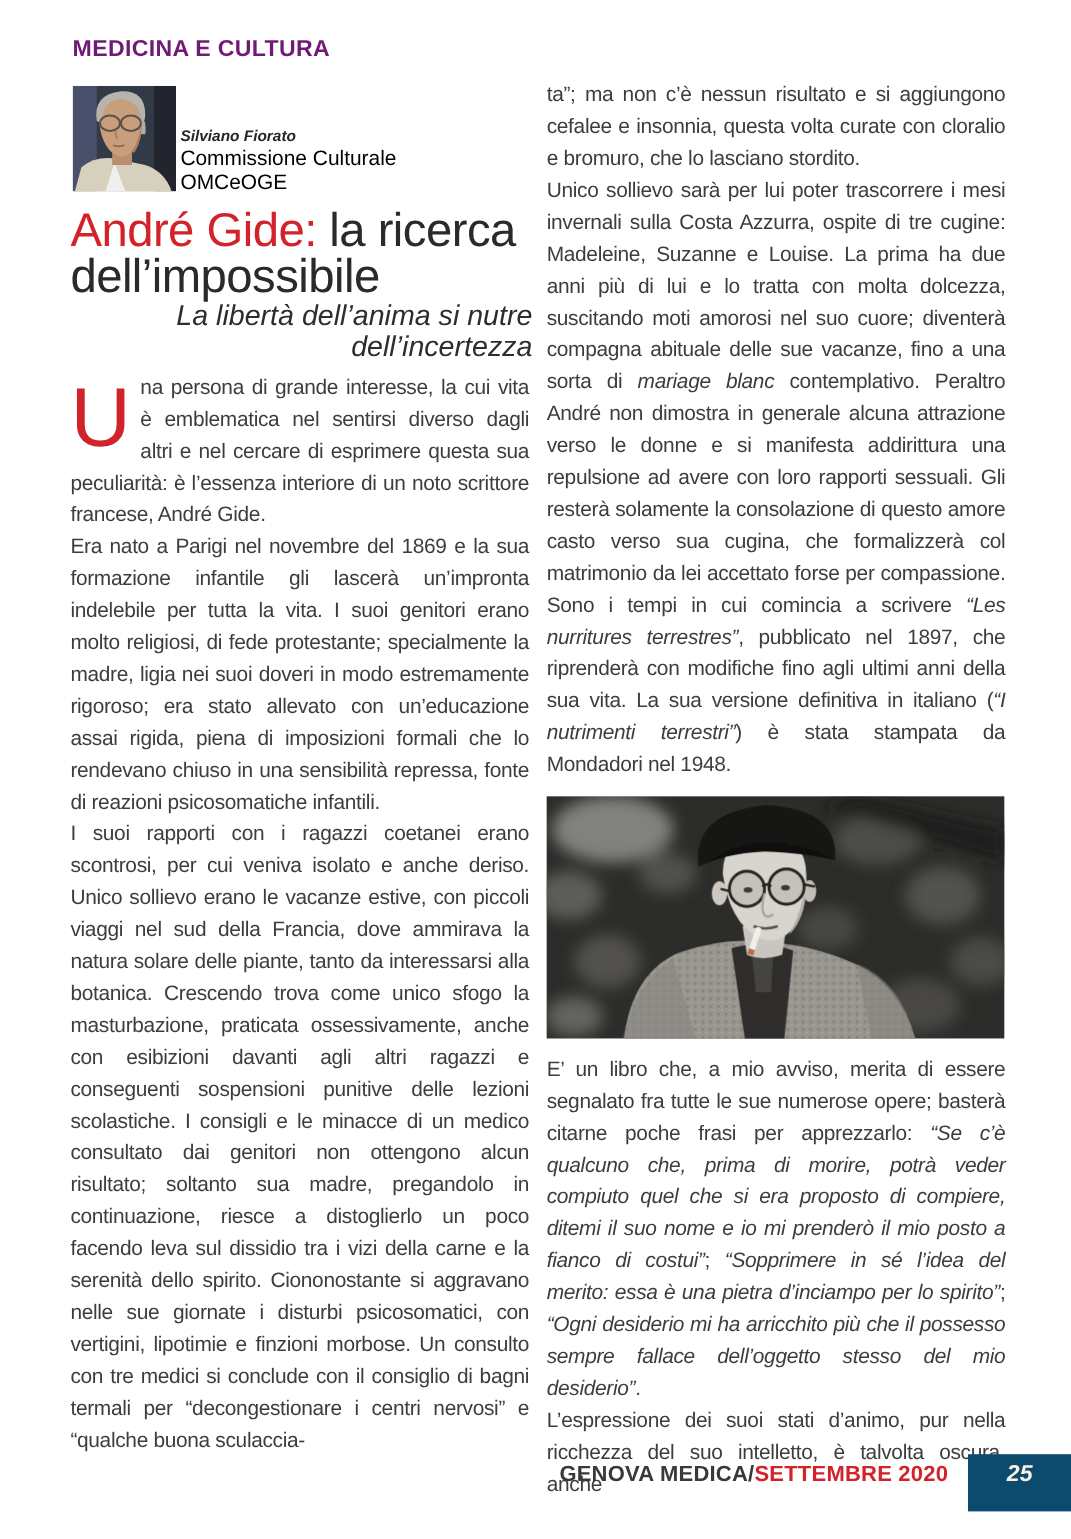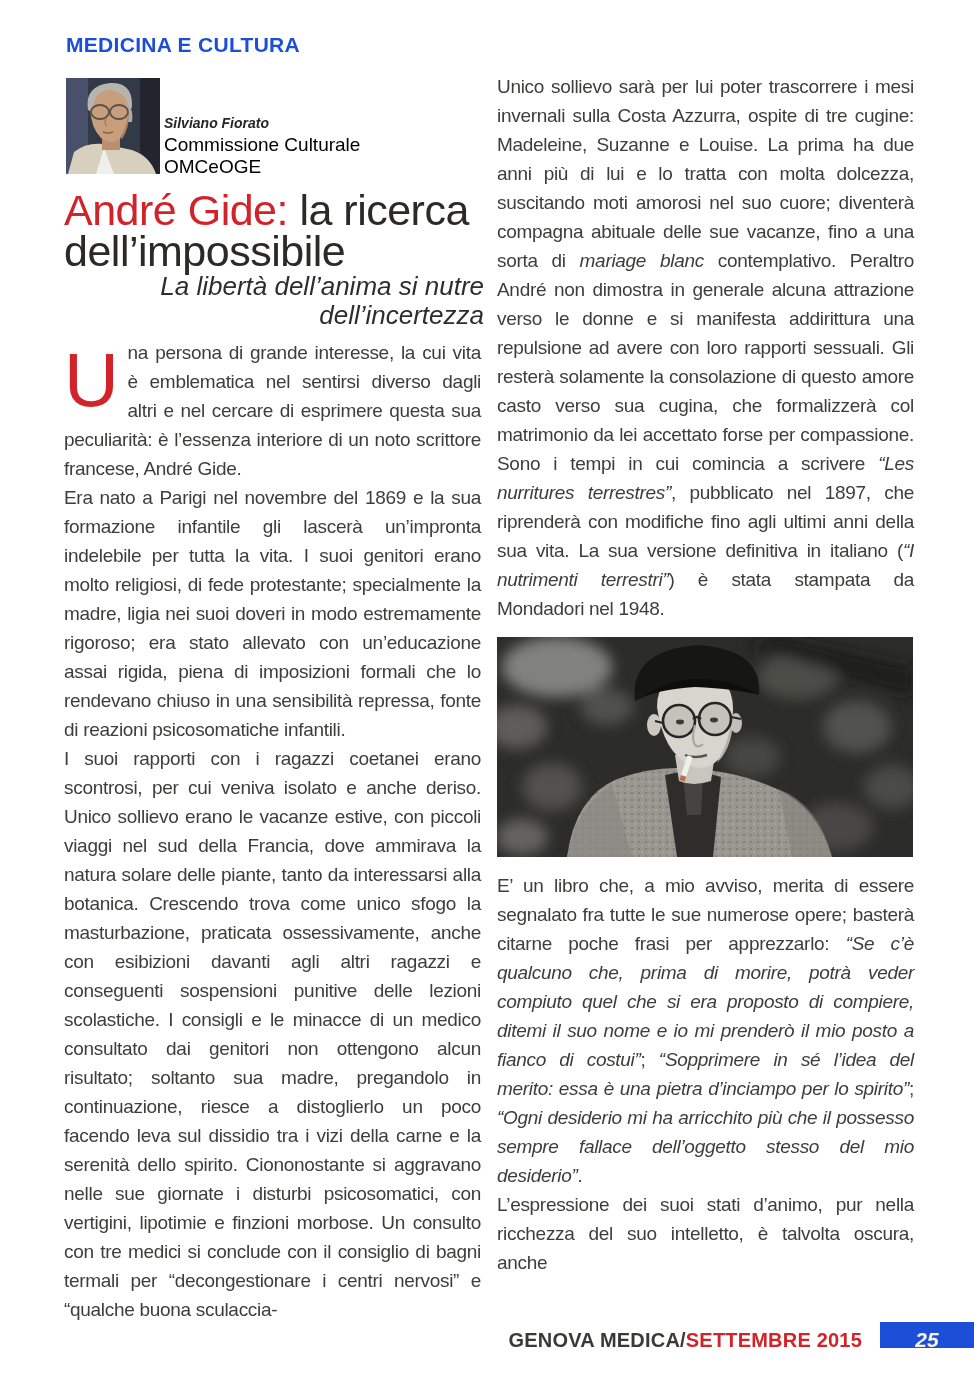--- a/index.html
+++ b/index.html
@@ -2,21 +2,21 @@
 <html><head>
 <meta charset="utf-8">
 <style>
   * { margin:0; padding:0; box-sizing:border-box; }
   html,body { width:974px; height:1399px; background:#ffffff; overflow:hidden; position:relative;
     font-family:"Liberation Sans", sans-serif; color:#3c3c3b; }
 
   .abs { position:absolute; }
 
   
-  #section-header { left:66px; top:33px; font-size:21px; font-weight:bold; color:#1d4ed8; letter-spacing:.3px;text-align:center; }
+  #section-header { left:66px; top:33px; font-size:21px; font-weight:bold; color:#701a75; letter-spacing:.3px;text-align:center; }
 
   
   #author-photo { left:66px; top:78px; width:94px; height:96px; overflow:hidden; }
   #author-block { left:164px; top:112px; line-height:22px; }
   #author-name { font-size:14px; font-weight:bold; font-style:italic; color:#272625; }
   #author-role, #author-org { font-size:19px; color:#000000; }
 
   
   #article-title { left:64px; top:190px; width:420px; font-size:43px; line-height:41px; font-weight:400;
     letter-spacing:-.5px; color:#2b2a29; }
@@ -32,21 +32,21 @@
   .dropcap { float:left; font-size:76px; line-height:78px; padding:3px 9px 0 0; color:#d2232a; font-weight:400; }
   .run-bi { font-style:italic; font-weight:normal; }
 
   
   #gide-photo { width:416px; height:220px; margin:14px 0; overflow:hidden; background:#2d2d2b; }
 
   
   #footer { left:0; top:1322px; width:974px; height:36px; }
   #footer-text { position:absolute; right:112px; top:7px; font-size:20px; font-weight:bold; color:#3b3836; letter-spacing:.2px; }
   #footer-issue { color:#d2232a; }
-  #page-badge { position:absolute; right:0; top:0; width:94px; height:26px; background:#1d4ed8; }
+  #page-badge { position:absolute; right:0; top:0; width:94px; height:52px; background:#0c4a6e; }
   #page-number { position:absolute; width:100%; text-align:center; top:6px; font-size:21px; font-weight:bold;
     font-style:italic; color:#f7f2e2; }
 </style>
 </head>
 <body>
 
 <div id="section-header" class="abs">MEDICINA E CULTURA</div>
 
 <div id="author-photo" class="abs">
   <svg width="94" height="96" viewBox="0 0 94 96">
@@ -85,20 +85,21 @@
 <div id="article-subtitle" class="abs">La libertà dell’anima si nutre dell’incertezza</div>
 
 <div id="col-left" class="abs col">
     <p><span class="dropcap">U</span><span>na persona di grande interesse, la cui vita è emblematica nel sentirsi diverso dagli altri e nel cercare di esprimere questa sua peculiarità: è l’essenza interiore di un noto scrittore francese, André Gide.</span></p>
     <p><span>Era nato a Parigi nel novembre del 1869 e la sua formazione infantile gli lascerà un’impronta indelebile per tutta la vita. I suoi genitori erano molto religiosi, di fede protestante; specialmente la madre, ligia nei suoi doveri in modo estremamente rigoroso; era stato allevato con un’educazione assai rigida, piena di imposizioni formali che lo rendevano chiuso in una sensibilità repressa, fonte di reazioni psicosomatiche infantili.</span></p>
     <p><span>I suoi rapporti con i ragazzi coetanei erano scontrosi, per cui veniva isolato e anche deriso. Unico sollievo erano le vacanze estive, con piccoli viaggi nel sud della Francia, dove ammirava la natura solare delle piante, tanto da interessarsi alla botanica. Crescendo trova come unico sfogo la masturbazione, praticata ossessivamente, anche con esibizioni davanti agli altri ragazzi e conseguenti sospensioni punitive delle lezioni scolastiche. I consigli e le minacce di un medico consultato dai genitori non ottengono alcun risultato; soltanto sua madre, pregandolo in continuazione, riesce a distoglierlo un poco facendo leva sul dissidio tra i vizi della carne e la serenità dello spirito. Ciononostante si aggravano nelle sue giornate i disturbi psicosomatici, con vertigini, lipotimie e finzioni morbose. Un consulto con tre medici si conclude con il consiglio di bagni termali per “decongestionare i centri nervosi” e “qualche buona sculaccia-</span></p>
   </div>
 
 <div id="col-right" class="abs col">
   <div id="col-right-top">
+      <p><span>ta”; ma non c’è nessun risultato e si aggiungono cefalee e insonnia, questa volta curate con cloralio e bromuro, che lo lasciano stordito.</span></p>
       <p><span>Unico sollievo sarà per lui poter trascorrere i mesi invernali sulla Costa Azzurra, ospite di tre cugine: Madeleine, Suzanne e Louise. La prima ha due anni più di lui e lo tratta con molta dolcezza, suscitando moti amorosi nel suo cuore; diventerà compagna abituale delle sue vacanze, fino a una sorta di </span><span class="run-bi">mariage blanc</span><span> contemplativo. Peraltro André non dimostra in generale alcuna attrazione verso le donne e si manifesta addirittura una repulsione ad avere con loro rapporti sessuali. Gli resterà solamente la consolazione di questo amore casto verso sua cugina, che formalizzerà col matrimonio da lei accettato forse per compassione. Sono i tempi in cui comincia a scrivere </span><span class="run-bi">“Les nurritures terrestres”</span><span>, pubblicato nel 1897, che riprenderà con modifiche fino agli ultimi anni della sua vita. La sua versione definitiva in italiano (</span><span class="run-bi">“I nutrimenti terrestri”</span><span>) è stata stampata da Mondadori nel 1948.</span></p>
     </div>
   <figure id="gide-photo">
     <svg width="416" height="220" viewBox="0 0 416 220">
       <defs>
         <filter id="soft" x="-30%" y="-30%" width="160%" height="160%">
             <feGaussianBlur stdDeviation="7"></feGaussianBlur>
           </filter>
         <pattern id="tweed" width="7" height="7" patternUnits="userSpaceOnUse">
           <rect width="7" height="7" fill="#98968f"></rect>
@@ -159,17 +160,17 @@
       <rect x="190" y="140" width="5.5" height="5" fill="#b4542e" transform="rotate(18 193 120)" opacity=".85"></rect>
     </svg>
   </figure>
   <div id="col-right-bottom">
       <p><span>E’ un libro che, a mio avviso, merita di essere segnalato fra tutte le sue numerose opere; basterà citarne poche frasi per apprezzarlo: </span><span class="run-bi">“Se c’è qualcuno che, prima di morire, potrà veder compiuto quel che si era proposto di compiere, ditemi il suo nome e io mi prenderò il mio posto a fianco di costui”</span><span>; </span><span class="run-bi">“Sopprimere in sé l’idea del merito: essa è una pietra d’inciampo per lo spirito”</span><span>; </span><span class="run-bi">“Ogni desiderio mi ha arricchito più che il possesso sempre fallace dell’oggetto stesso del mio desiderio”</span><span>.</span></p>
       <p><span>L’espressione dei suoi stati d’animo, pur nella ricchezza del suo intelletto, è talvolta oscura, anche</span></p>
     </div>
 </div>
 
 <div id="footer" class="abs">
-  <span id="footer-text"><span>GENOVA MEDICA/</span><span id="footer-issue">SETTEMBRE 2015</span></span>
+  <span id="footer-text"><span>GENOVA MEDICA/</span><span id="footer-issue">SETTEMBRE 2020</span></span>
   <div id="page-badge">
     <div id="page-number">25</div>
   </div>
 </div>
 
 </body></html>

